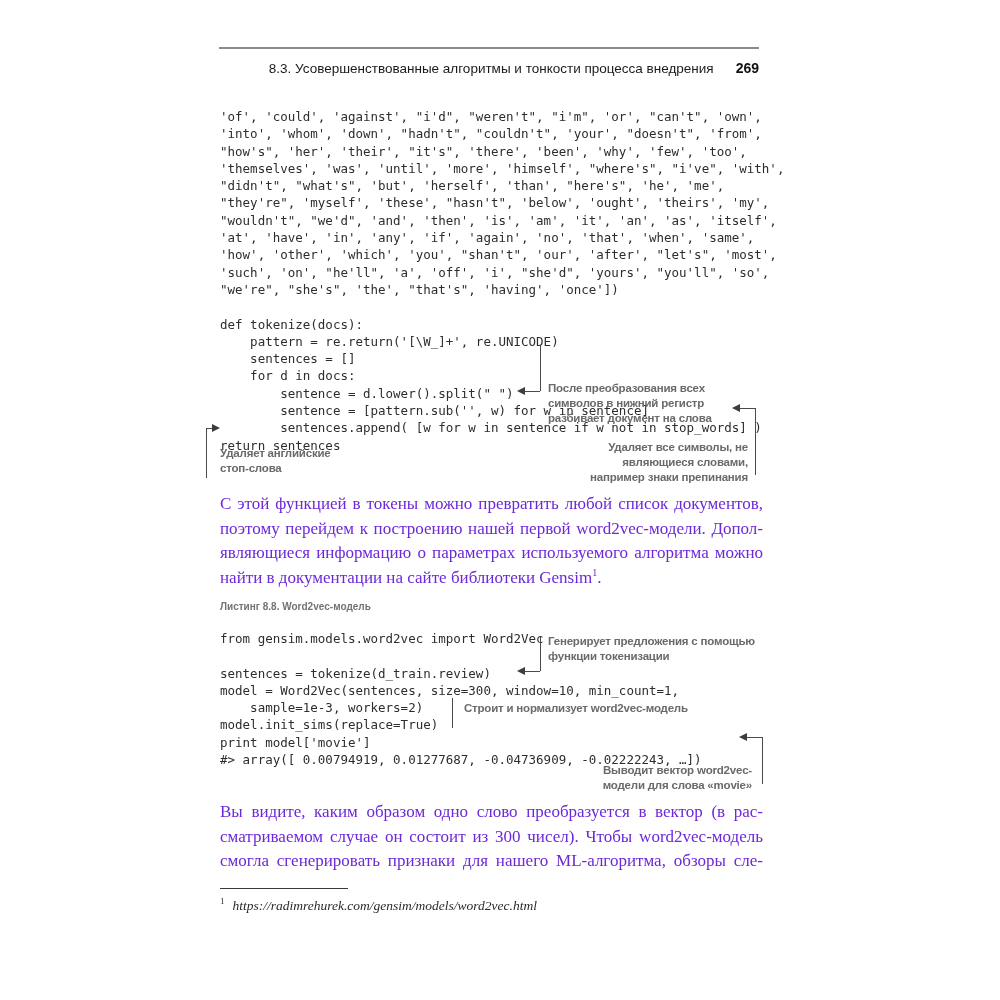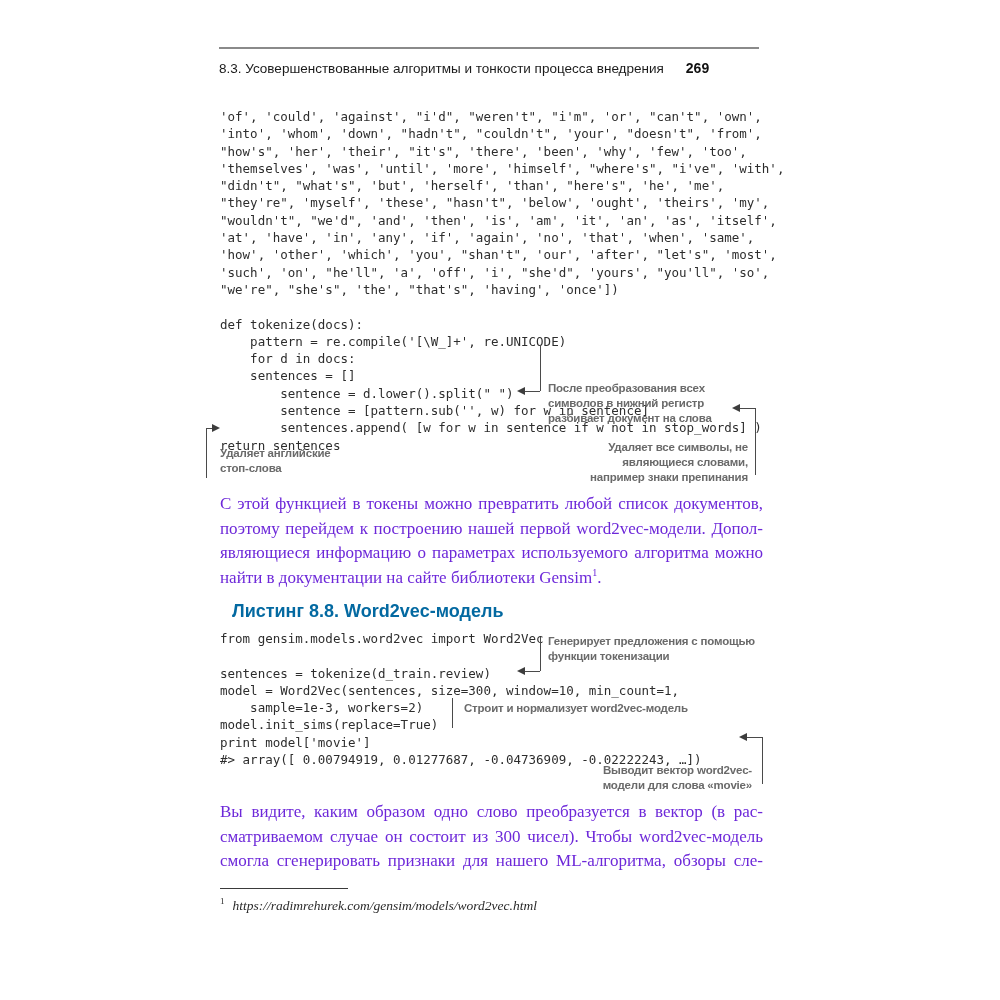--- a/index.html
+++ b/index.html
@@ -1,21 +1,21 @@
 <!DOCTYPE html>
 <html><head>
 <meta charset="utf-8">
 <style>
   html,body{margin:0;padding:0;background:#ffffff;}
   .page{position:relative;width:1000px;height:1000px;background:#ffffff;overflow:hidden;
         font-family:"Liberation Sans",sans-serif;}
 
   
   .head-rule{position:absolute;left:219px;top:47px;width:540px;height:2px;background:#8a8a8a;}
-  .head-line{position:absolute;left:219px;top:60px;width:540px;display:flex;
+  .head-line{position:absolute;left:219px;top:60px;width:540px;display:flex;justify-content:flex-end;
              align-items:baseline;gap:22px;}
   .head-title{font-size:13.5px;color:#1b1b1b;}
   .head-num{font-size:14px;font-weight:bold;color:#111;}
 
   
   .codeblock{position:absolute;left:220px;}
   .codeblock-1{top:108px;}
   .codeblock-2{top:630px;}
   .code-line{white-space:pre;font-family:"DejaVu Sans Mono","Liberation Mono",monospace;
              font-size:12.5px;height:17.3px;line-height:17.3px;color:#2d2d2d;}
@@ -42,21 +42,21 @@
   
   .para{position:absolute;left:220px;width:543px;}
   .para-1{top:492px;}
   .para-2{top:800px;}
   .serif-line{font-family:"Liberation Serif","DejaVu Serif",serif;font-size:17px;
               line-height:24.5px;color:#6d28d9;}
   .jline{text-align:justify;text-align-last:justify;}
   .serif-line sup{font-size:10px;line-height:0;}
 
   
-  .listing-title{position:absolute;left:232px;top:601px;font-size:18px;font-weight:bold;color:#0369a1;}
+  .listing-title{position:absolute;left:220px;top:601px;font-size:10px;font-weight:bold;color:#737373;}
 
   
   .foot-rule{position:absolute;left:220px;top:888px;width:128px;height:0;border-top:1.5px solid #3a3a3a;}
   .footnote{position:absolute;left:220px;top:896px;font-family:"Liberation Serif","DejaVu Serif",serif;
             font-size:13.5px;color:#2a2a2a;}
   .footnote .fmark{font-style:normal;font-size:9px;vertical-align:super;margin-right:8px;}
   .footnote .furl{font-style:italic;}
 </style>
 </head>
 <body>
@@ -77,23 +77,23 @@
       <div class="code-line">'themselves', 'was', 'until', 'more', 'himself', "where's", "i've", 'with',</div>
       <div class="code-line">"didn't", "what's", 'but', 'herself', 'than', "here's", 'he', 'me',</div>
       <div class="code-line">"they're", 'myself', 'these', "hasn't", 'below', 'ought', 'theirs', 'my',</div>
       <div class="code-line">"wouldn't", "we'd", 'and', 'then', 'is', 'am', 'it', 'an', 'as', 'itself',</div>
       <div class="code-line">'at', 'have', 'in', 'any', 'if', 'again', 'no', 'that', 'when', 'same',</div>
       <div class="code-line">'how', 'other', 'which', 'you', "shan't", 'our', 'after', "let's", 'most',</div>
       <div class="code-line">'such', 'on', "he'll", 'a', 'off', 'i', "she'd", 'yours', "you'll", 'so',</div>
       <div class="code-line">"we're", "she's", 'the', "that's", 'having', 'once'])</div>
       <div class="code-line"></div>
       <div class="code-line">def tokenize(docs):</div>
-      <div class="code-line">    pattern = re.compile('[\W_]+', re.UNICODE)</div>
+      <div class="code-line">    pattern = re.return('[\W_]+', re.UNICODE)</div>
+      <div class="code-line">    sentences = []</div>
       <div class="code-line">    for d in docs:</div>
-      <div class="code-line">    sentences = []</div>
       <div class="code-line">        sentence = d.lower().split(" ")</div>
       <div class="code-line">        sentence = [pattern.sub('', w) for w in sentence]</div>
       <div class="code-line">        sentences.append( [w for w in sentence if w not in stop_words] )</div>
       <div class="code-line">return sentences</div>
     </div>
 
   <div class="ann ann-lower-split">После преобразования всех
 символов в нижний регистр
 разбивает документ на слова</div>
   <div class="vline" style="left:540px;top:345px;height:46px;"></div>

